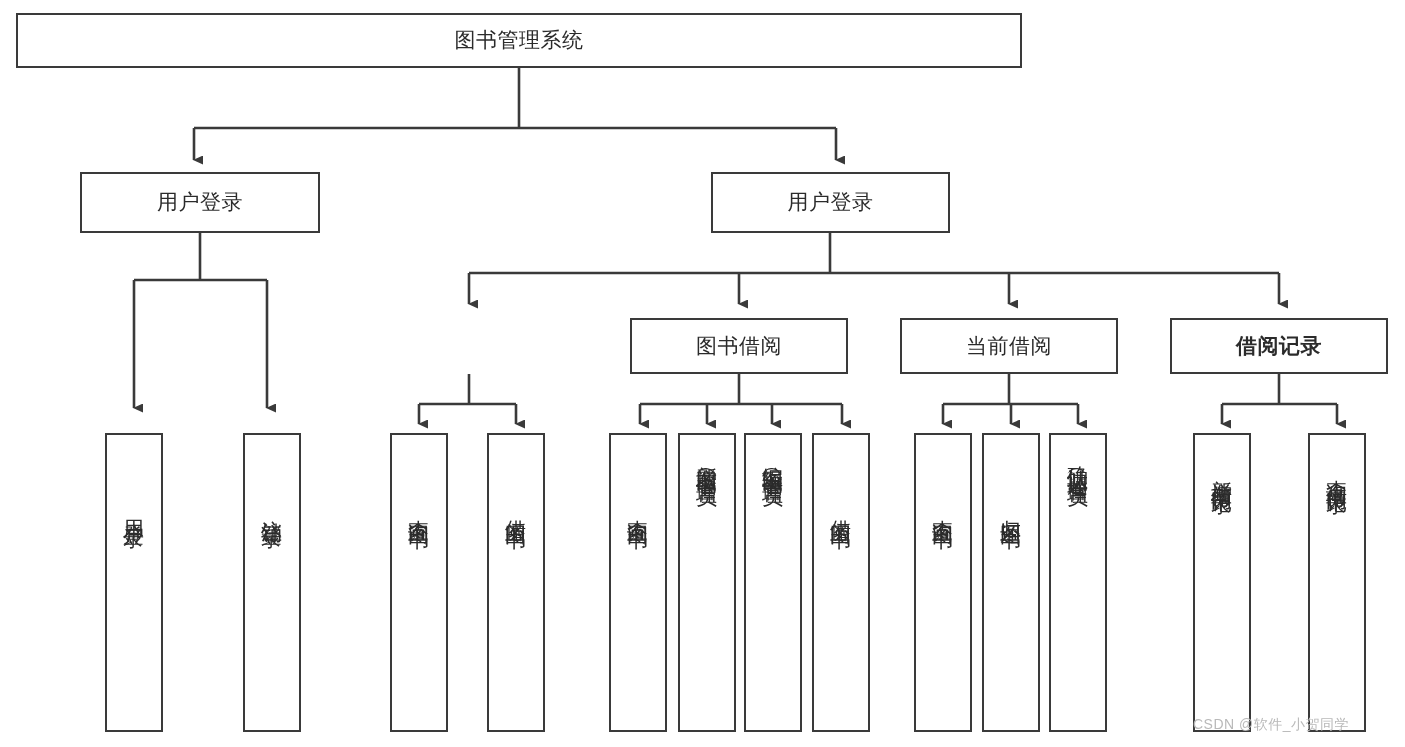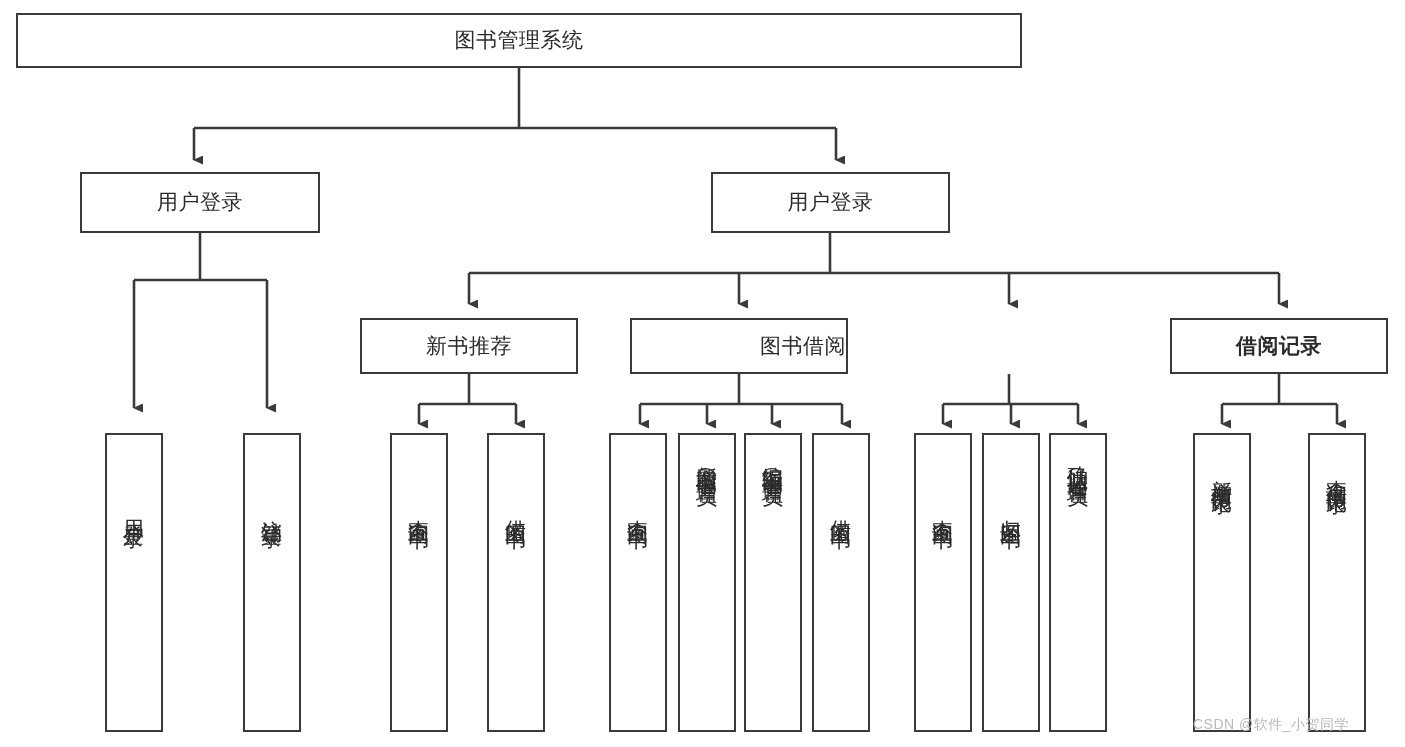--- a/index.html
+++ b/index.html
@@ -129,25 +129,25 @@
     <span class="node-label">图书管理系统</span>
   </div>
 
   <div class="node-box" style="left:80px; top:172px; width:240px; height:61px;">
     <span class="node-label">用户登录</span>
   </div>
   <div class="node-box" style="left:711px; top:172px; width:239px; height:61px;">
     <span class="node-label">用户登录</span>
   </div>
 
-  <div class="node-box" style="left:360px; top:318px; width:218px; height:56px;">
-    <span class="node-label">新书推荐</span>
+  <div class="node-box" style="left:630px; top:318px; width:218px; height:56px;">
+    <span class="node-label">图书借阅</span>
   </div>
-  <div class="node-box" style="left:630px; top:318px; width:218px; height:56px;justify-content:flex-end;">
-    <span class="node-label">图书借阅</span>
+  <div class="node-box" style="left:900px; top:318px; width:218px; height:56px;">
+    <span class="node-label">当前借阅</span>
   </div>
   <div class="node-box" style="left:1170px; top:318px; width:218px; height:56px;font-weight:bold;">
     <span class="node-label">借阅记录</span>
   </div>
 
   <div class="node-box vertical mid" style="left:105px; top:433px; width:58px; height:299px;">
     <span class="node-label">用户登录</span>
   </div>
   <div class="node-box vertical mid" style="left:243px; top:433px; width:58px; height:299px;">
     <span class="node-label">注销登录</span>

